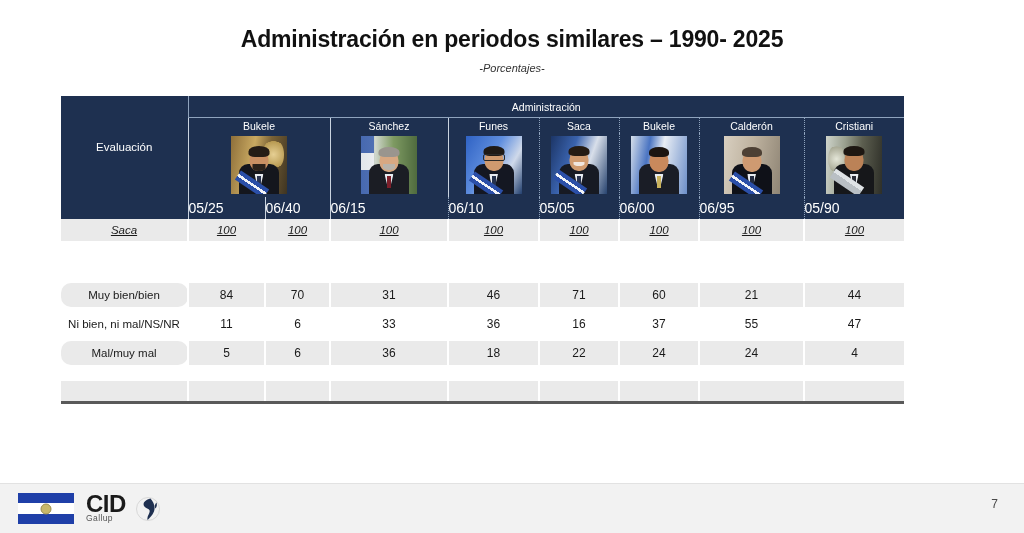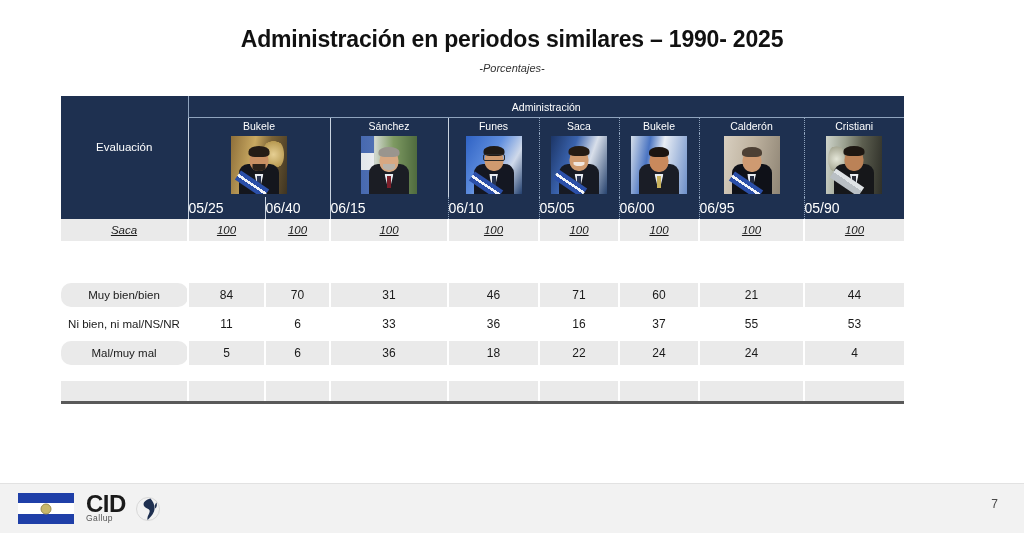--- a/index.html
+++ b/index.html
@@ -380,21 +380,21 @@
 
     <tr class="data-row row-plain">
       <td class="row-label tall">Ni bien, ni mal/NS/NR</td>
       <td class="bold-val tall">11</td>
       <td class="tall">6</td>
       <td class="tall">33</td>
       <td class="tall">36</td>
       <td class="tall">16</td>
       <td class="tall">37</td>
       <td class="tall">55</td>
-      <td class="tall">53</td>
+      <td class="tall">47</td>
     </tr>
 
     <tr class="data-row row-shade">
       <td class="row-label">Mal/muy mal</td>
       <td class="bold-val">5</td>
       <td>6</td>
       <td>36</td>
       <td>18</td>
       <td>22</td>
       <td>24</td>

